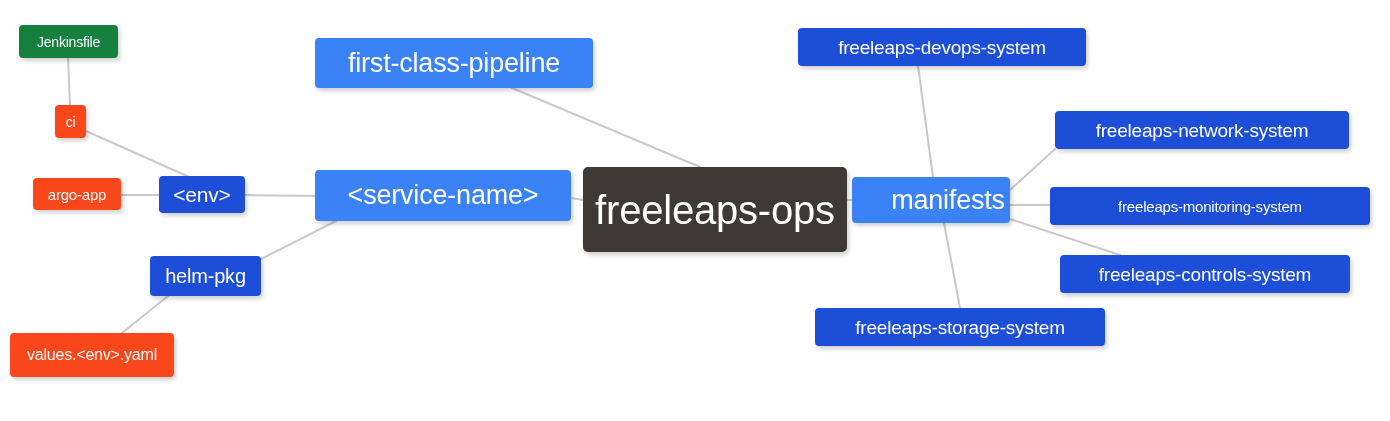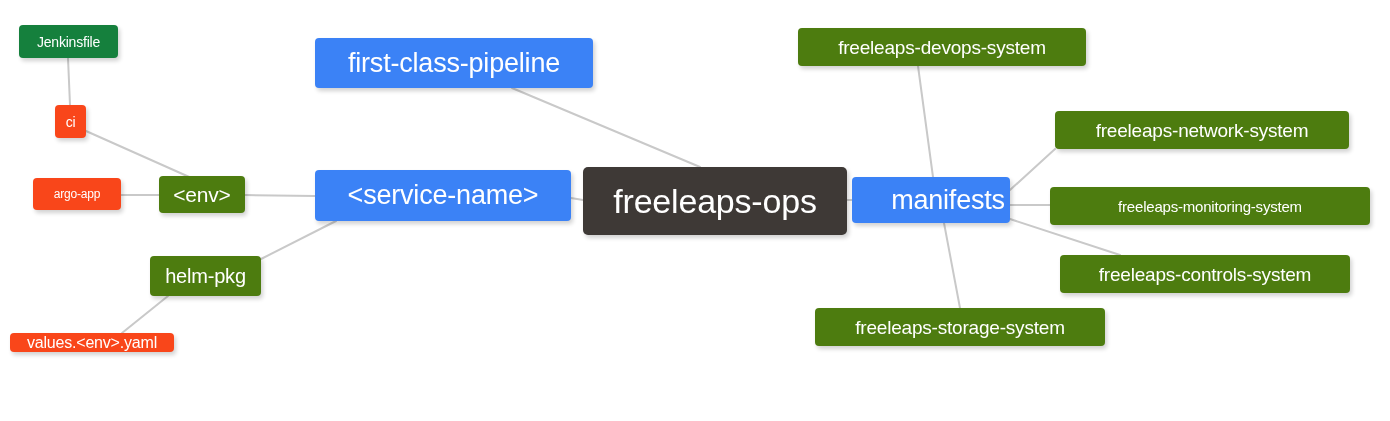--- a/index.html
+++ b/index.html
@@ -39,21 +39,21 @@
     line-height: 1;
     box-shadow: 2px 3px 4px rgba(0,0,0,0.18);
     letter-spacing: -0.2px;
     padding: 0 10px;
   }
   .node.root {
     background: #3e3936;
     border-radius: 5px;
   }
   .node.blue   { background: #3b82f6; }
-  .node.green  { background: #4d7c0f; }
+  .node.green  { background: #1d4ed8; }
   .node.orange { background: #15803d; text-align: center; }
   .node.red    { background: #f9461a; }
 </style>
 </head>
 <body>
 
 <div id="canvas">
   <svg id="edges" width="1390" height="421" viewBox="0 0 1390 421">
       <line x1="68" y1="58" x2="70" y2="105" stroke="#c9c9c9" stroke-width="2" stroke-linecap="round"></line>
       <line x1="86" y1="131" x2="196" y2="180" stroke="#c9c9c9" stroke-width="2" stroke-linecap="round"></line>
@@ -66,27 +66,27 @@
       <line x1="847" y1="200" x2="852" y2="200" stroke="#c9c9c9" stroke-width="2" stroke-linecap="round"></line>
       <line x1="933" y1="177" x2="918" y2="66" stroke="#c9c9c9" stroke-width="2" stroke-linecap="round"></line>
       <line x1="1010" y1="190" x2="1055" y2="149" stroke="#c9c9c9" stroke-width="2" stroke-linecap="round"></line>
       <line x1="1010" y1="205" x2="1050" y2="205" stroke="#c9c9c9" stroke-width="2" stroke-linecap="round"></line>
       <line x1="1010" y1="219" x2="1120" y2="255" stroke="#c9c9c9" stroke-width="2" stroke-linecap="round"></line>
       <line x1="944" y1="223" x2="960" y2="308" stroke="#c9c9c9" stroke-width="2" stroke-linecap="round"></line>
     </svg>
   <div id="node-layer">
       <div class="node orange" style="left: 19px; top: 25px; width: 99px; height: 33px; font-size: 14px;">Jenkinsfile</div>
       <div class="node red" style="left: 55px; top: 105px; width: 31px; height: 33px; font-size: 14px;">ci</div>
-      <div class="node red" style="left: 33px; top: 178px; width: 88px; height: 32px; font-size: 12px;">argo-app</div>
+      <div class="node red" style="left: 33px; top: 178px; width: 88px; height: 32px; font-size: 15px;">argo-app</div>
       <div class="node green" style="left: 159px; top: 176px; width: 86px; height: 37px; font-size: 21px;">&lt;env&gt;</div>
       <div class="node green" style="left: 150px; top: 256px; width: 111px; height: 40px; font-size: 20px;">helm-pkg</div>
-      <div class="node red" style="left: 10px; top: 333px; width: 164px; height: 19px; font-size: 16px;">values.&lt;env&gt;.yaml</div>
+      <div class="node red" style="left: 10px; top: 333px; width: 164px; height: 44px; font-size: 16px;">values.&lt;env&gt;.yaml</div>
       <div class="node blue" style="left: 315px; top: 38px; width: 278px; height: 50px; font-size: 27px;">first-class-pipeline</div>
       <div class="node blue" style="left: 315px; top: 170px; width: 256px; height: 51px; font-size: 27px;">&lt;service-name&gt;</div>
-      <div class="node root" style="left: 583px; top: 167px; width: 264px; height: 68px; font-size: 34px;">freeleaps-ops</div>
+      <div class="node root" style="left: 583px; top: 167px; width: 264px; height: 85px; font-size: 40px;">freeleaps-ops</div>
       <div class="node blue" style="left: 852px; top: 177px; width: 158px; height: 46px; font-size: 27px; padding-left: 44px;">manifests</div>
       <div class="node green" style="left: 798px; top: 28px; width: 288px; height: 38px; font-size: 19px;">freeleaps-devops-system</div>
       <div class="node green" style="left: 1055px; top: 111px; width: 294px; height: 38px; font-size: 19px;">freeleaps-network-system</div>
       <div class="node green" style="left: 1050px; top: 187px; width: 320px; height: 38px; font-size: 15px;">freeleaps-monitoring-system</div>
       <div class="node green" style="left: 1060px; top: 255px; width: 290px; height: 38px; font-size: 19px;">freeleaps-controls-system</div>
       <div class="node green" style="left: 815px; top: 308px; width: 290px; height: 38px; font-size: 19px;">freeleaps-storage-system</div>
     </div>
 </div>
 
 </body></html>

